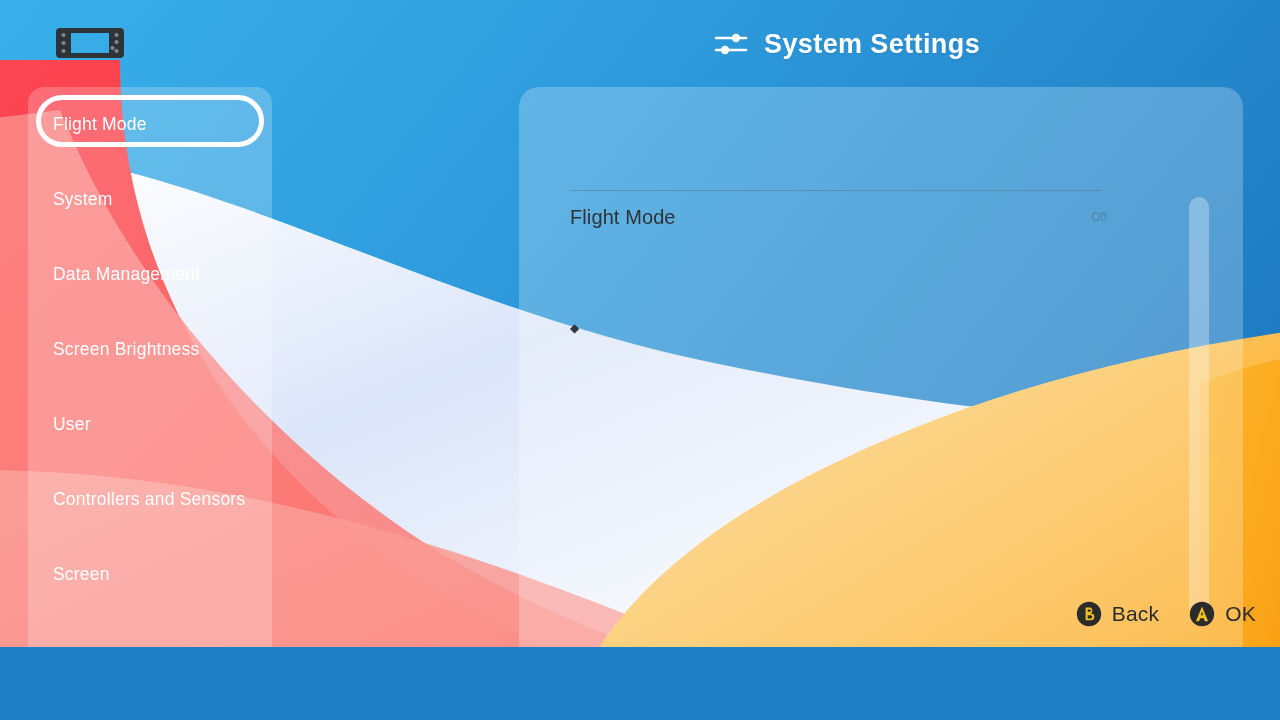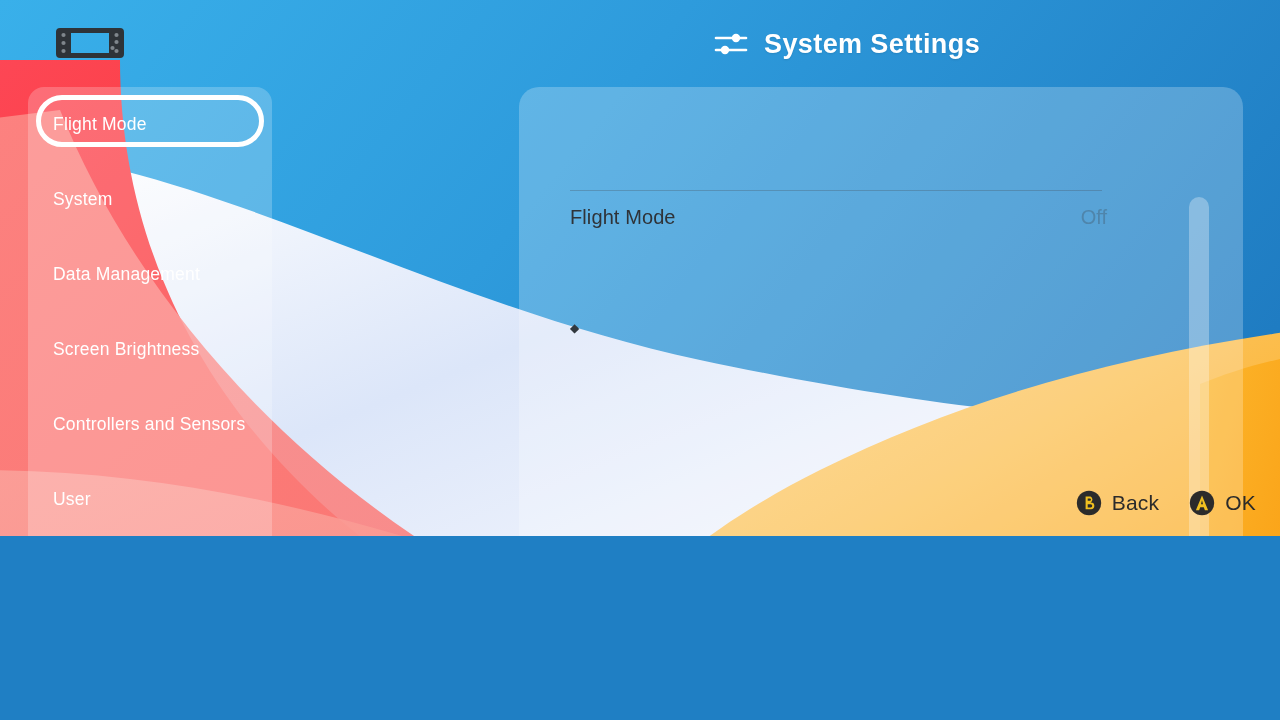--- a/index.html
+++ b/index.html
@@ -9,21 +9,21 @@
     width: 1280px;
     height: 720px;
     overflow: hidden;
     font-family: "Liberation Sans", "DejaVu Sans", sans-serif;
     background: #1f7fc4;
   }
 
   #screen {
     position: relative;
     width: 1280px;
-    height: 536px;
+    height: 647px;
     overflow: hidden;
     background: #2382c8;
     padding-left: 36px;
   }
 
   
   .bg-layer {
     position: absolute;
     inset: 0;
     width: 1280px;
@@ -155,21 +155,21 @@
     font-size: 20px;
     letter-spacing: 0.1px;
     line-height: 28px;
   }
 
   .setting-value {
     position: absolute;
     right: 0;
     top: 0;
     color: rgba(60,66,72,0.30);
-    font-size: 20px;
+    font-size: 12px;
     line-height: 28px;
   }
 
   .description {
     position: absolute;
     left: 51px;
     top: 160px;
     width: 545px;
     color: #32383e;
     font-size: 14.5px;
@@ -341,24 +341,24 @@
       <div class="sidebar-item">
         <span class="label">System</span>
       </div>
       <div class="sidebar-item">
         <span class="label">Data Management</span>
       </div>
       <div class="sidebar-item">
         <span class="label">Screen Brightness</span>
       </div>
       <div class="sidebar-item">
+        <span class="label">User</span>
+      </div>
+      <div class="sidebar-item">
         <span class="label">Controllers and Sensors</span>
-      </div>
-      <div class="sidebar-item">
-        <span class="label">User</span>
       </div>
       <div class="sidebar-item">
         <span class="label">Screen</span>
       </div>
     </div>
   </div>
 
   <div class="selection-ring"></div>
 
   <div class="content-panel">

